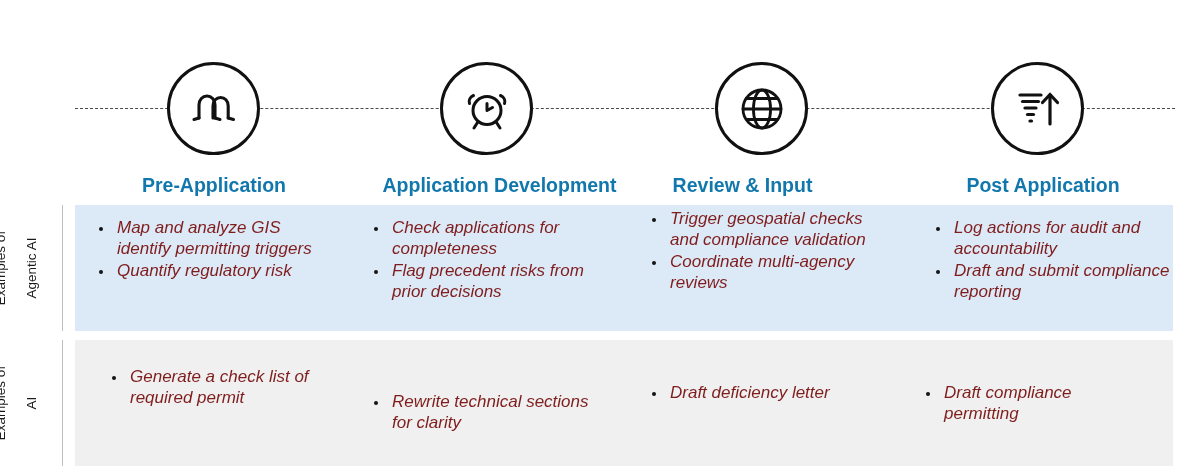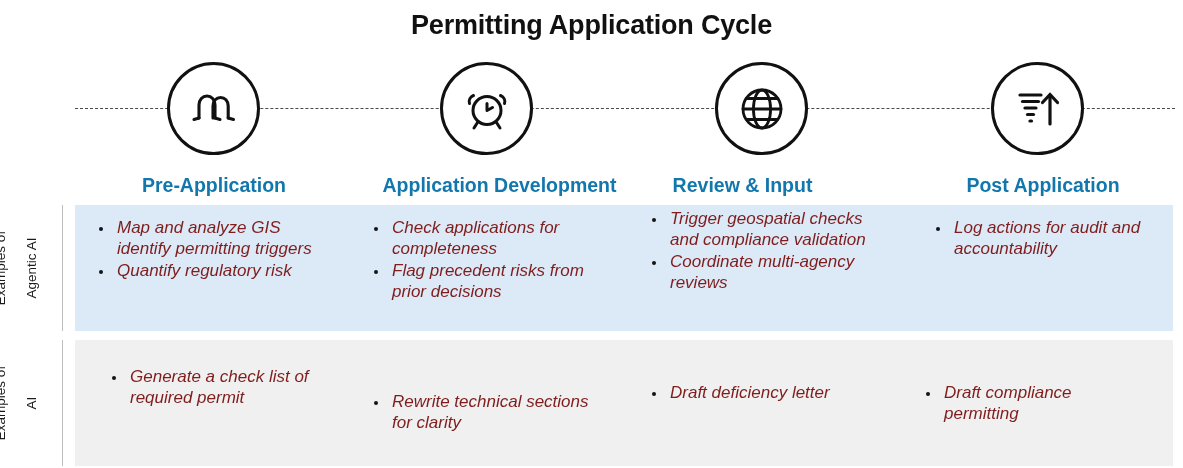--- a/index.html
+++ b/index.html
@@ -155,21 +155,20 @@
     height: 4px;
     border-radius: 50%;
     background: #141414;
   }
 </style>
 </head>
 <body>
 
 <div id="canvas">
 
-  <div class="title">Permitting Application Cycle</div>
 
   <div class="timeline-line"></div>
 
   <div class="node" style="left:167px;">
     <span>
       <svg width="54" height="54" viewBox="0 0 54 54" fill="none" stroke="#111111" stroke-width="3.1" stroke-linecap="round" stroke-linejoin="round">
         <path d="M12 36 C12 36 12 27 12 23 C12 17.5 15.6 14 20 14 C24.4 14 28 17.5 28 23 C28 27 28 36 28 36"></path>
         <path d="M12 36 L7 37.5"></path>
         <path d="M28 36 L33 37.5"></path>
         <path d="M26 36 C26 36 26 27.5 26 24 C26 18.8 29.4 15.5 33.6 15.5 C37.8 15.5 41.2 18.8 41.2 24 C41.2 27.5 41.2 36 41.2 36"></path>
@@ -258,20 +257,21 @@
   <div class="col" style="left:648px; top:209px; width:232px;">
     <ul>
       <li>Trigger geospatial checks and compliance validation</li>
       <li>Coordinate multi-agency reviews</li>
     </ul>
   </div>
 
   <div class="col" style="left:932px; top:218px; width:238px;">
     <ul>
       <li>Log actions for audit and accountability</li>
+      <li>Draft and submit compliance reporting</li>
     </ul>
   </div>
 
   <div class="col" style="left:108px; top:367px; width:215px;">
     <ul>
       <li>Generate a check list of required permit</li>
     </ul>
   </div>
 
   <div class="col" style="left:370px; top:392px; width:240px;">

